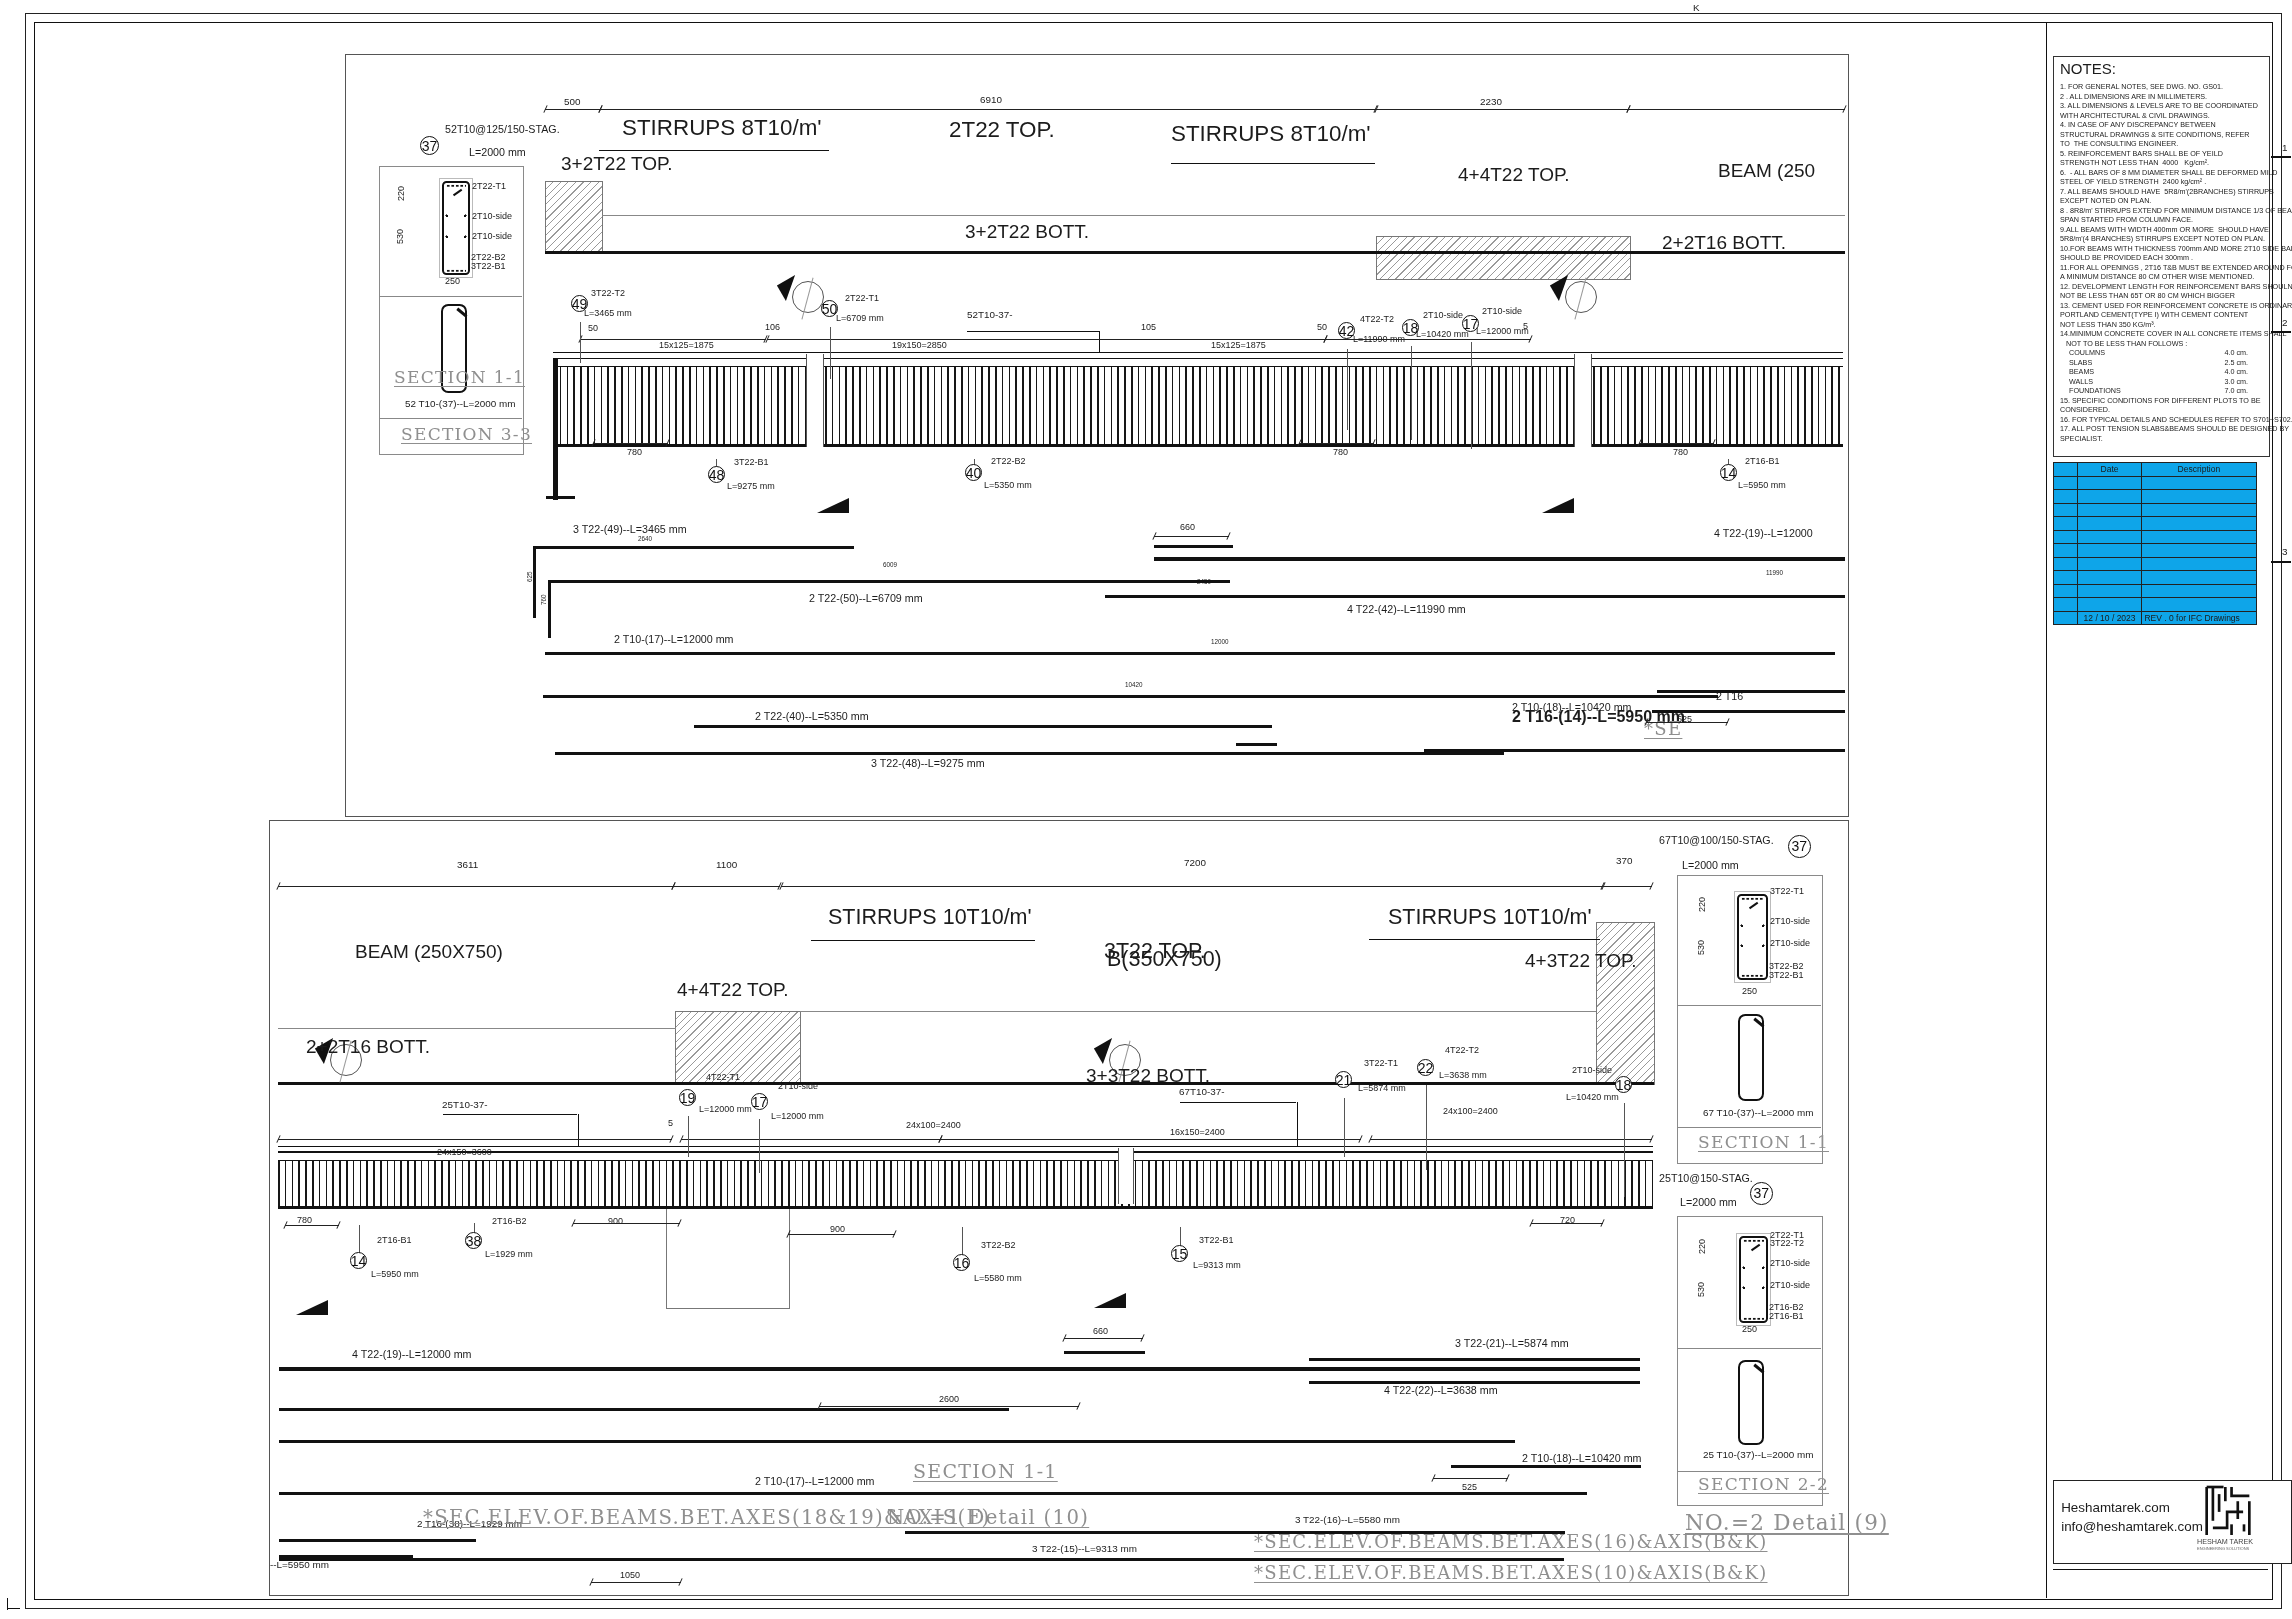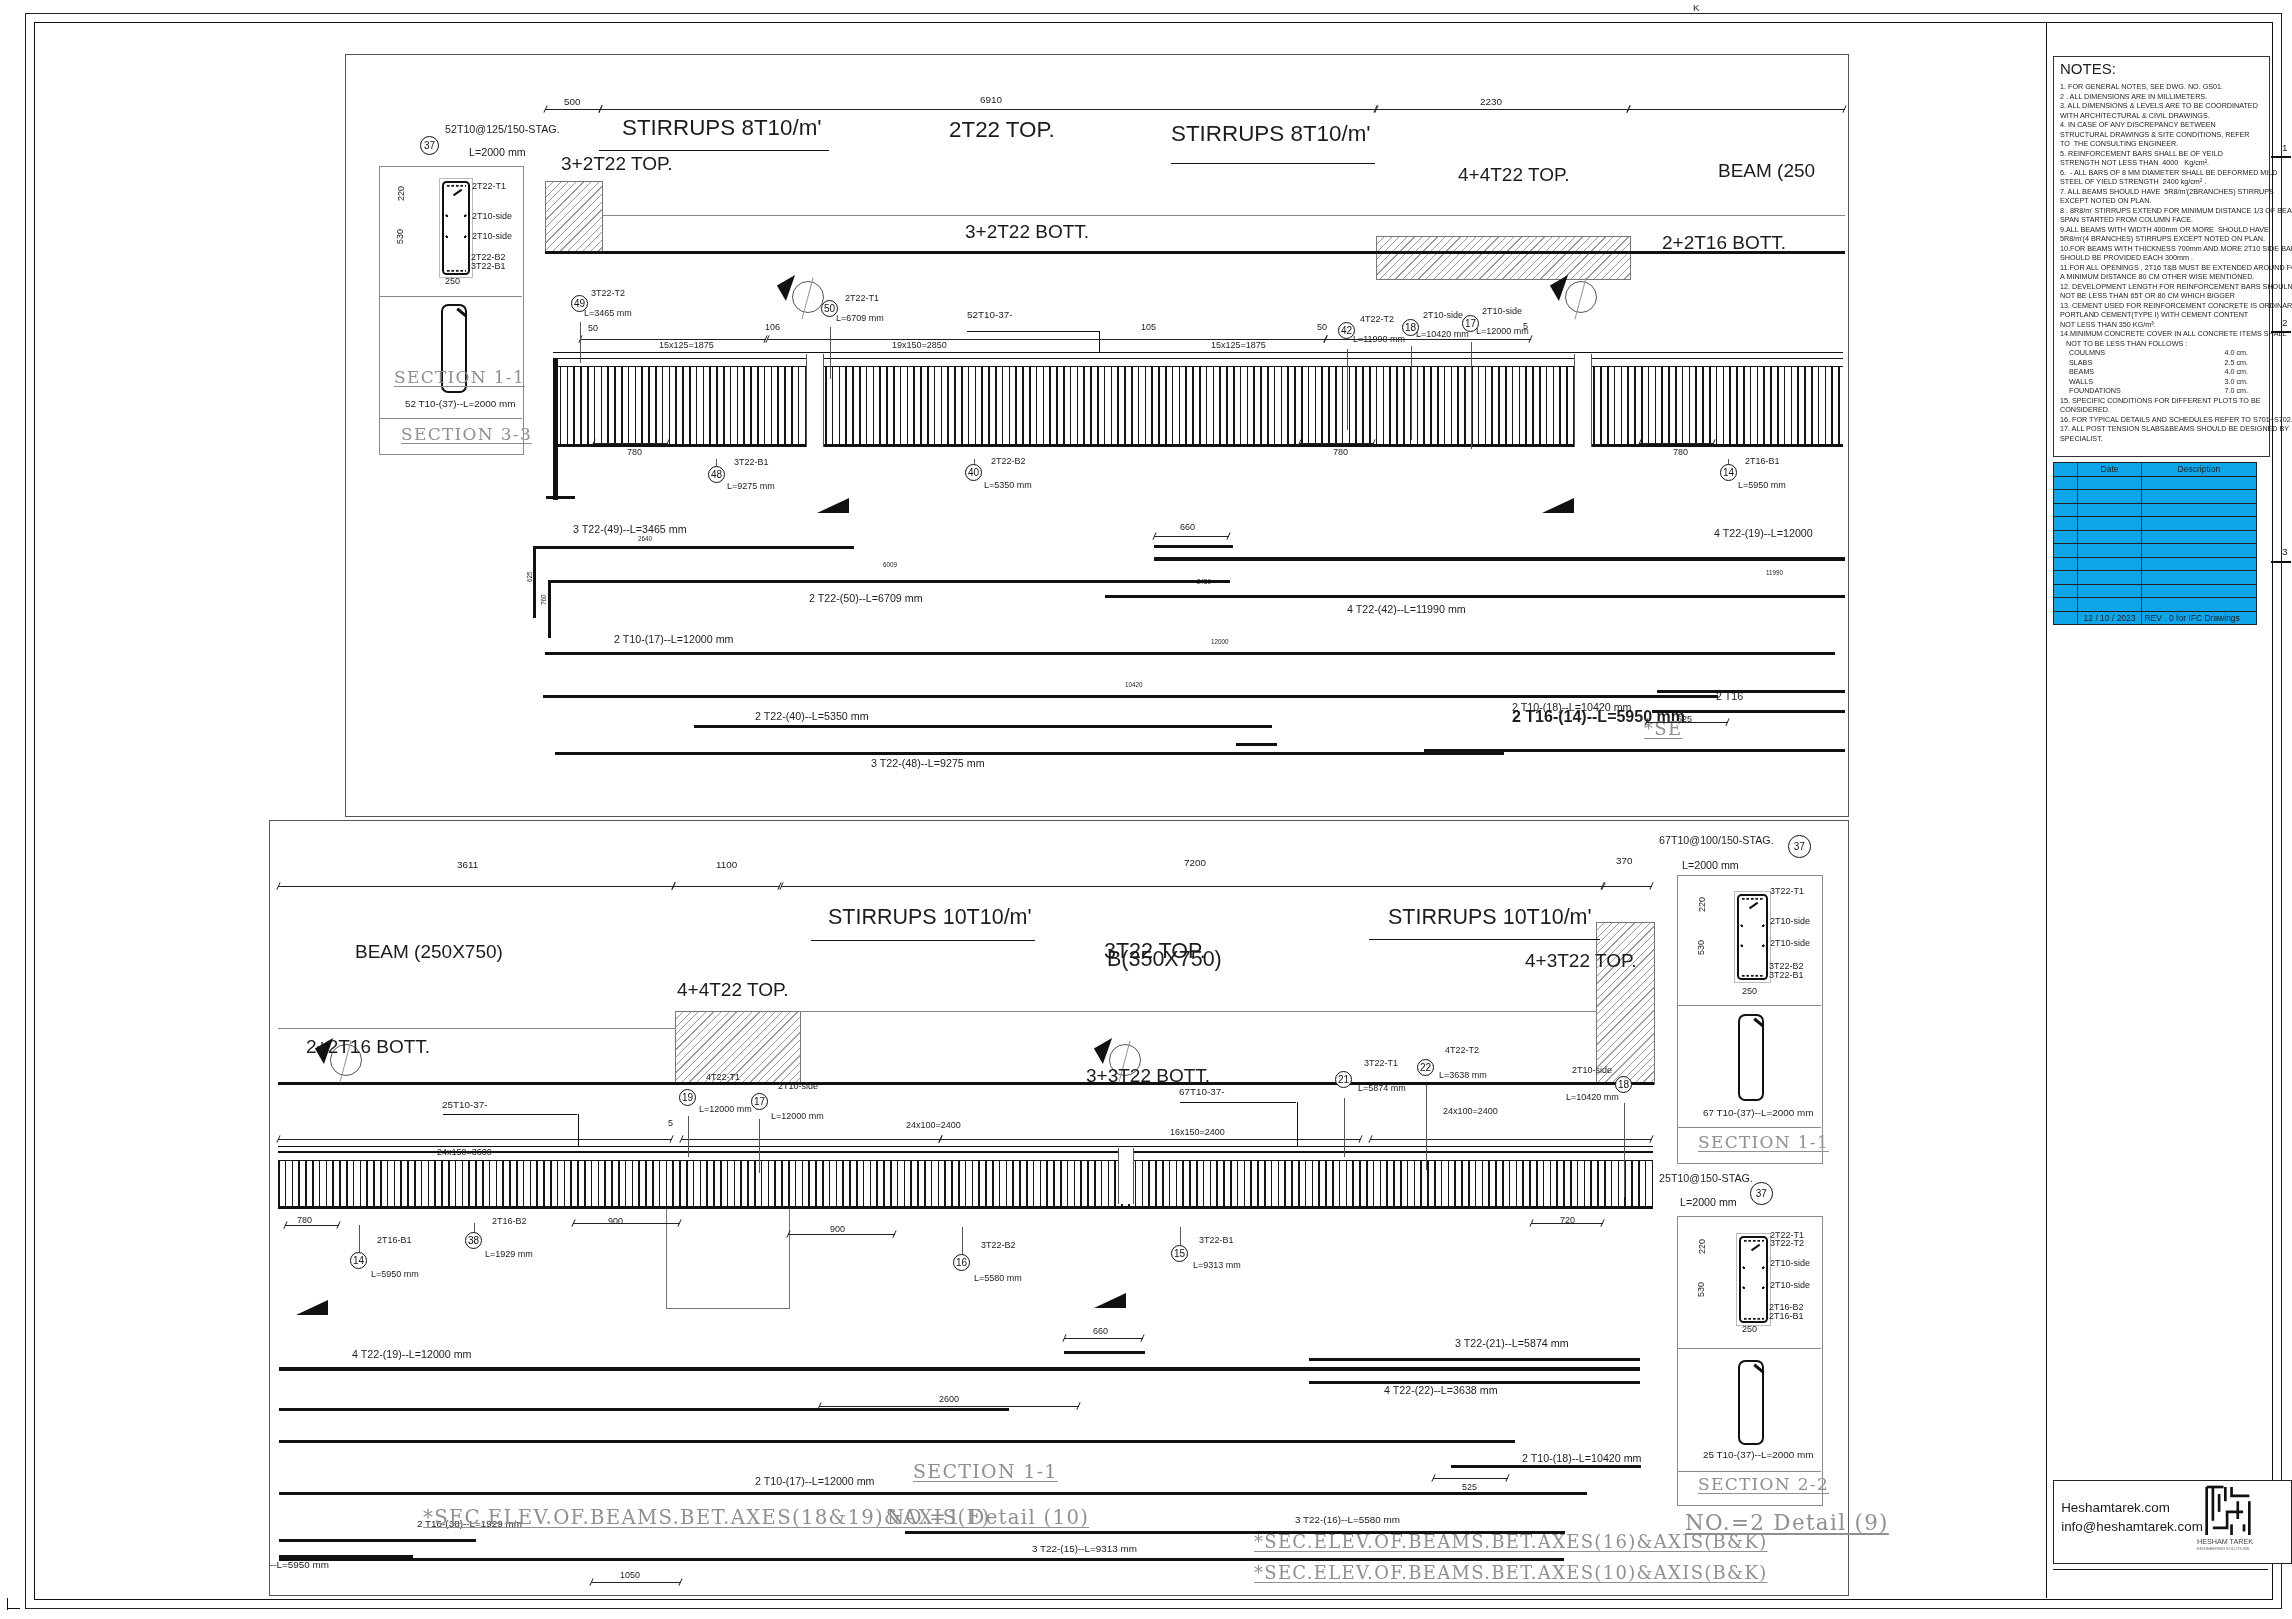--- a/index.html
+++ b/index.html
@@ -9,21 +9,21 @@
   .frame{position:absolute;border:0.9px solid #222;}
   .frame2{position:absolute;border:1.8px solid #111;}
   .boxthin{position:absolute;border:0.9px solid #8a8a8a;background:#fff;}
   .hline{position:absolute;background:#111;height:0.9px;}
   .vline{position:absolute;background:#111;width:0.9px;}
   .grayline{background:#888;}
   .lbl{position:absolute;white-space:pre;color:#1c1c1c;line-height:1.05;transform-origin:left top;}
   .lbl.cad{font-family:"DejaVu Serif",serif;color:#8f8f8f;letter-spacing:1.3px;}
   .lbl.und{text-decoration:underline;text-underline-offset:2.7px;}
   .circ{position:absolute;border:1.4px solid #111;border-radius:50%;background:#fff;
-        display:flex;align-items:center;justify-content:center;font-size:10px;color:#111;z-index:6;}
+        display:flex;align-items:center;justify-content:center;font-size:14px;color:#111;z-index:6;}
   .lead{position:absolute;width:0.9px;background:#555;z-index:5;}
   .bar{position:absolute;background:#111;z-index:4;}
   .dim{position:absolute;height:0.9px;background:#222;z-index:4;}
   .dim::before,.dim::after{content:"";position:absolute;top:-3.6px;width:0.9px;height:8px;background:#222;transform:rotate(25deg);}
   .dim::before{left:0;} .dim::after{right:0;}
   .hatch{position:absolute;border:0.9px solid #777;
          background:repeating-linear-gradient(135deg,#fff 0 4.5px,#9a9a9a 4.5px 5.4px);}
   .beam{position:absolute;z-index:3;}
   .beam .flange{height:12.5px;border-top:1.8px solid #111;border-bottom:0.9px solid #111;
         background:linear-gradient(#fff 0 4.5px,#111 4.5px 5.8px,#fff 5.8px);}

